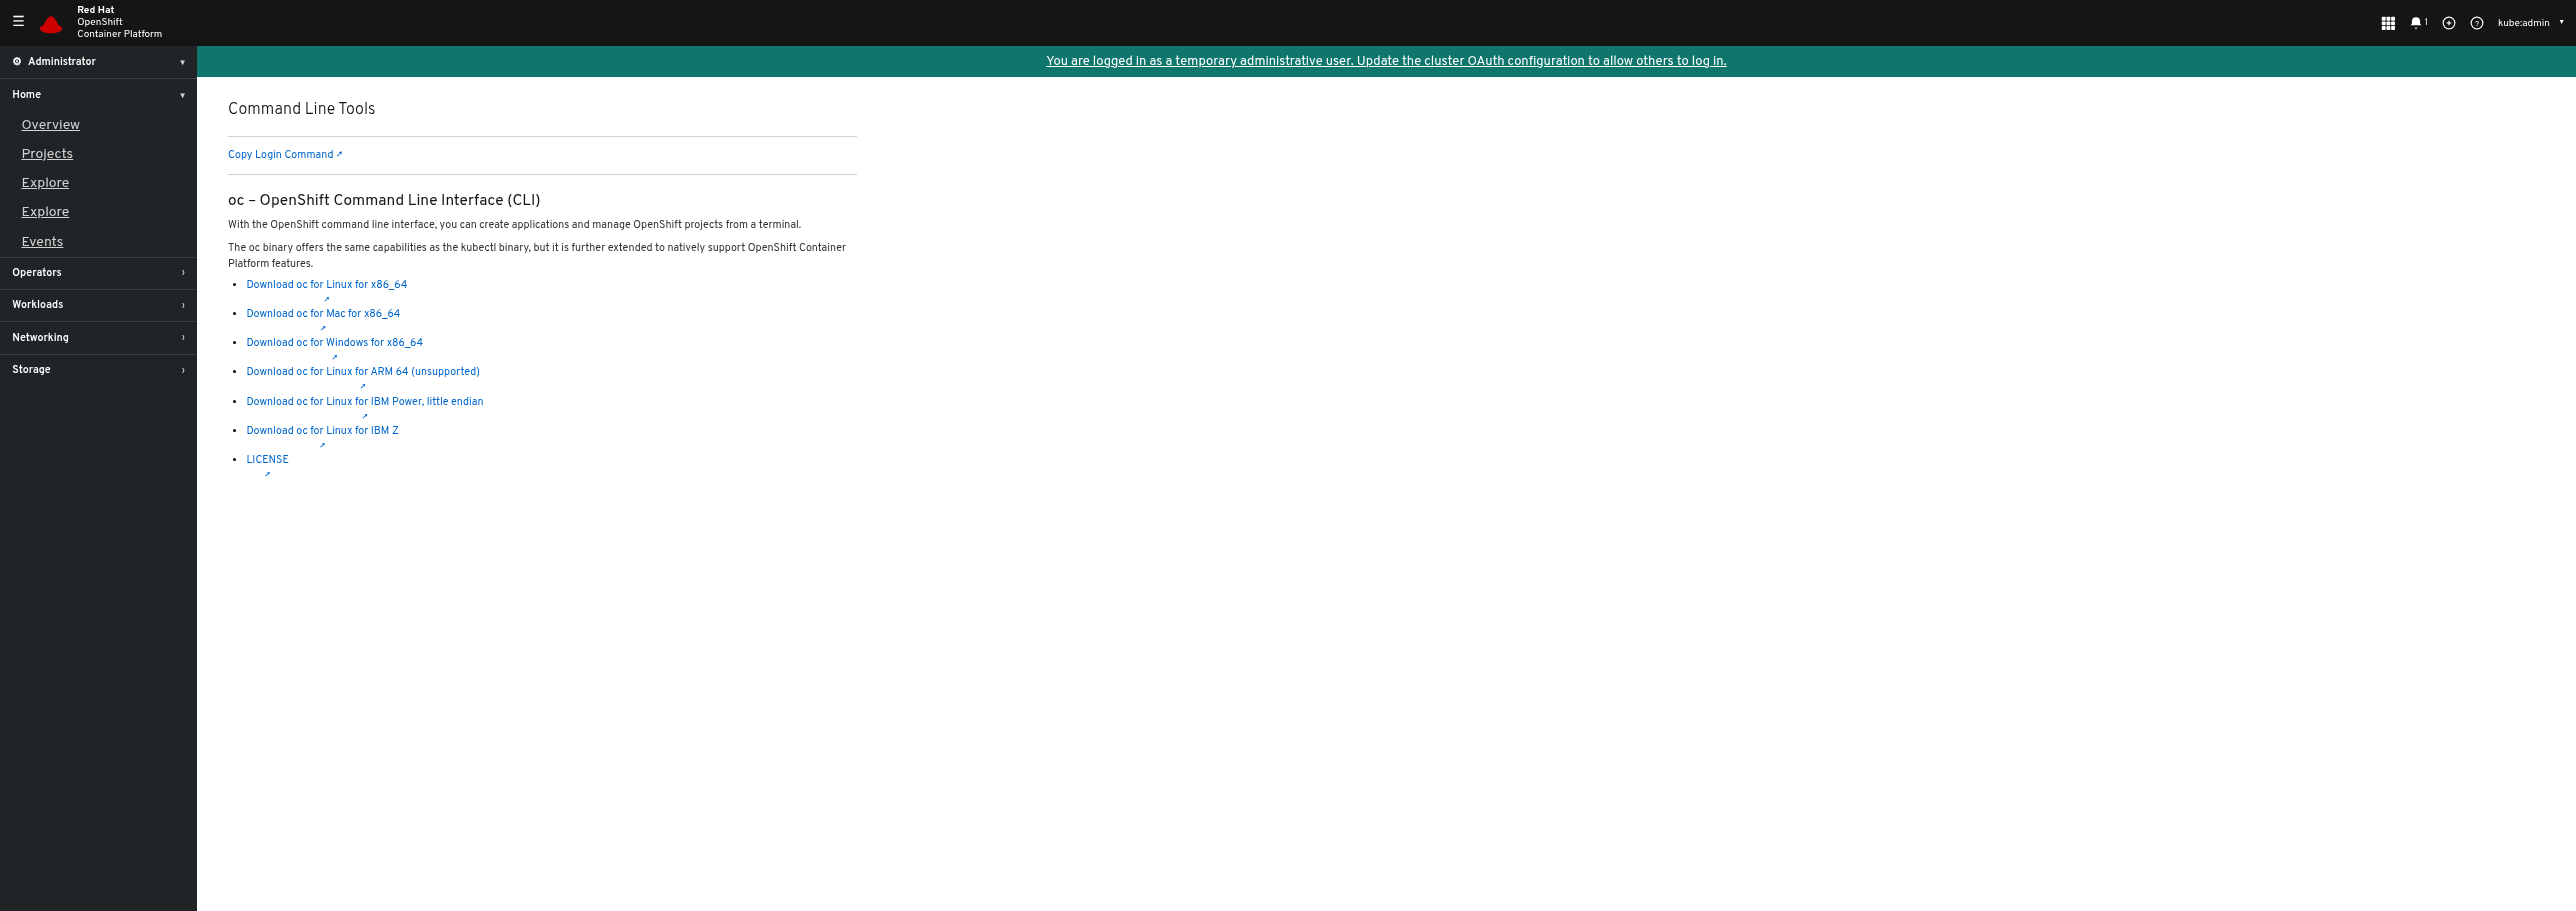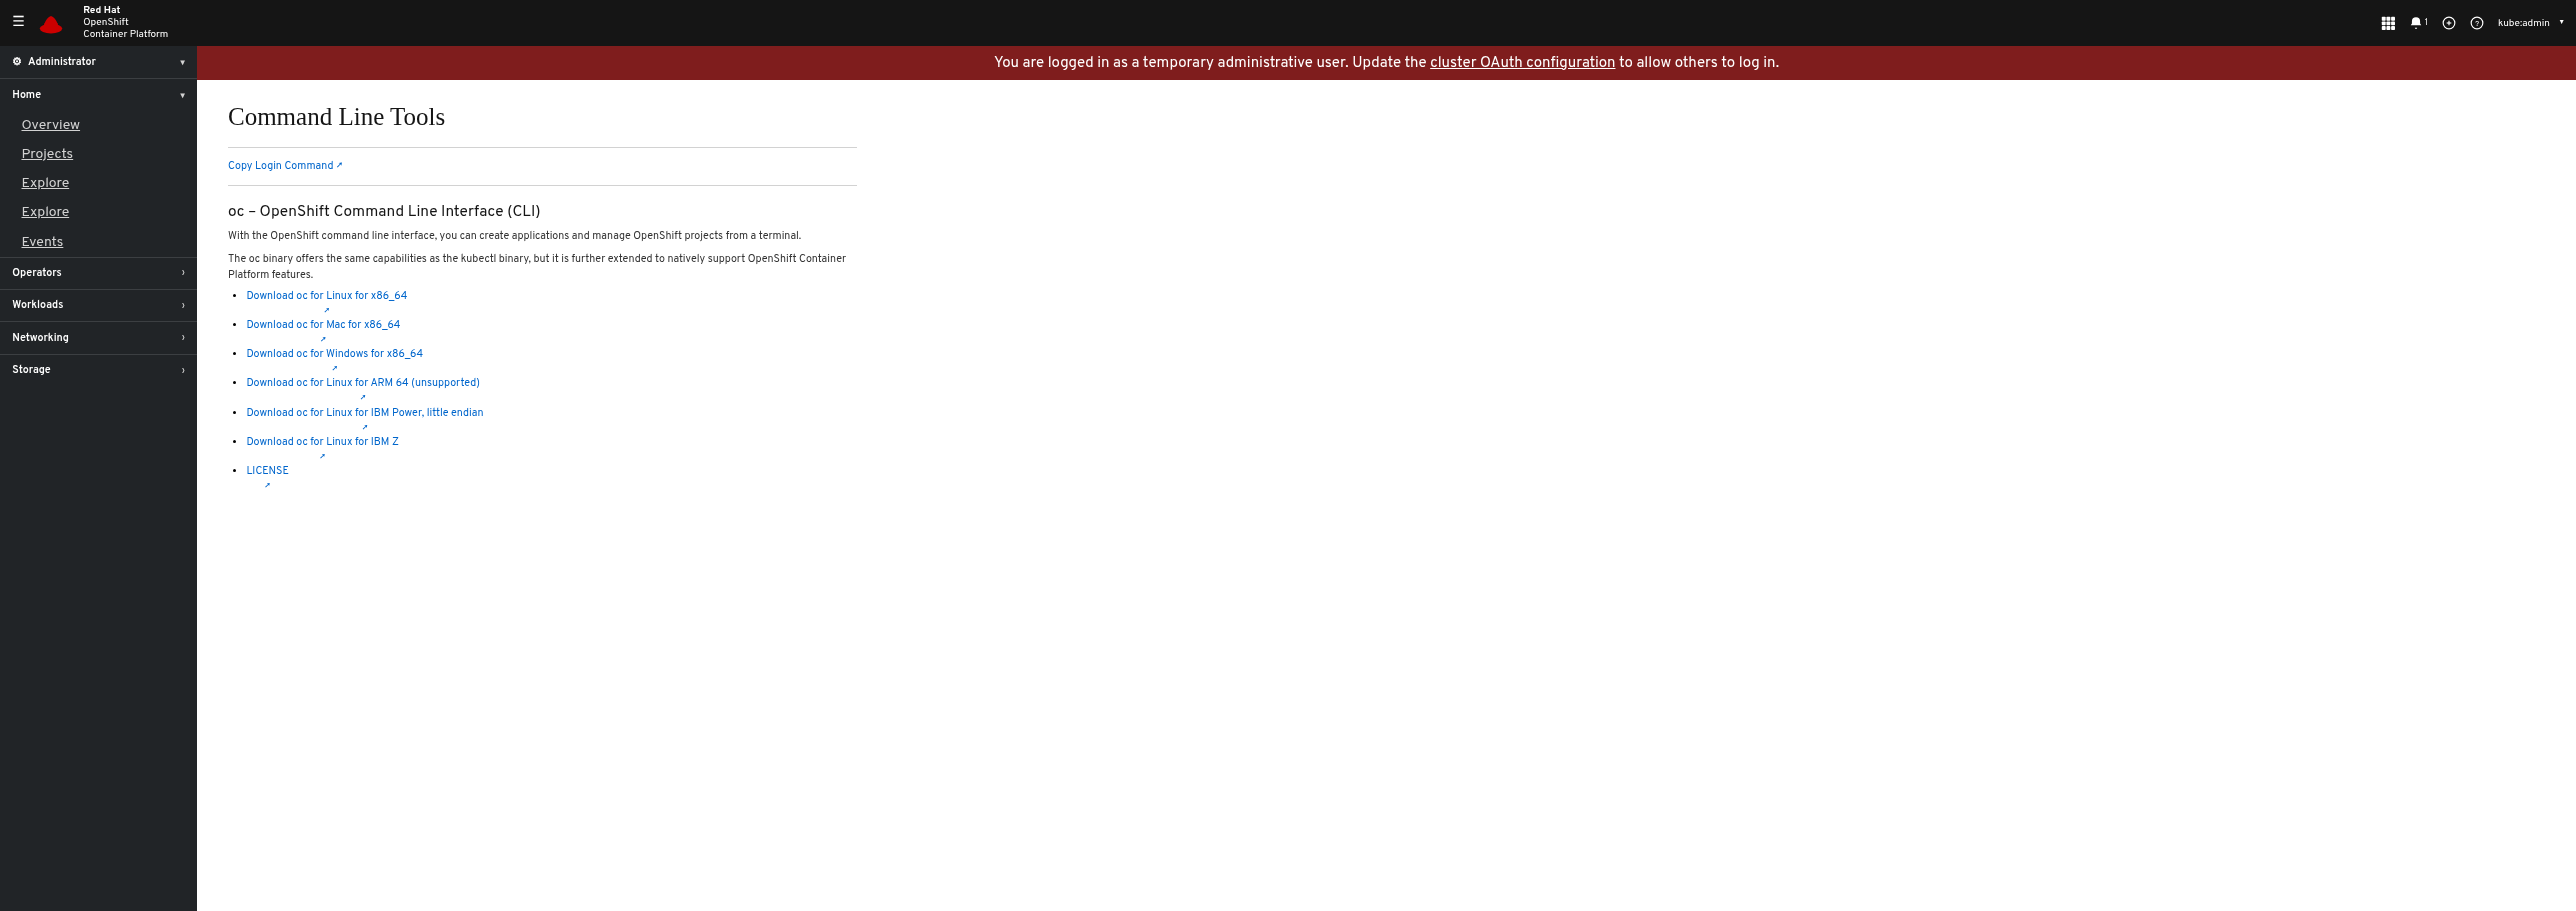--- a/index.html
+++ b/index.html
@@ -19,21 +19,21 @@
     .topnav-hamburger {
       cursor: pointer;
       font-size: 14px;
       color: #fff;
       margin-right: 12.3px;
       line-height: 1;
     }
     .redhat-logo {
       display: flex;
       align-items: center;
-      gap: 18px;
+      gap: 12px;
     }
     .redhat-hat {
       width: 28px;
       height: 28px;
       flex-shrink: 0;
     }
     .brand-text {
       display: flex;
       flex-direction: column;
       line-height: 1.2;
@@ -114,50 +114,50 @@
       color: #d2d2d2;
       text-decoration: underline;
     }
     .sidebar-caret {
       font-size: 8.4px;
       color: #d2d2d2;
     }
 
     
     .info-banner {
-      background: #7f1d1d;
+      background: #0f766e;
       color: #fff;
       text-align: center;
       padding: 7.7px 12.3px;
-      font-size: 15px;
+      font-size: 13px;
       flex-shrink: 0;
+      text-decoration: underline;
     }
     .info-banner a {
       color: #fff;
       text-decoration: underline;
     }
 
     
     .main-content {
       flex: 1;
       background: #fff;
       overflow-y: auto;
       display: flex;
       flex-direction: column;
     }
     .main-inner {
       padding: 23px 31px 31px 31px;
       max-width: 691px;
     }
     .page-title {
-      font-size: 25px;
+      font-size: 16px;
       font-weight: 300;
       color: #151515;
       margin-bottom: 15.4px;
-      font-family: Liberation Serif, serif;
     }
     .divider {
       border: none;
       border-top: 0.8px solid #d2d2d2;
       margin: 12.3px 0;
     }
     .copy-login-link {
       color: #0066cc;
       text-decoration: none;
       font-size: 10.7px;

